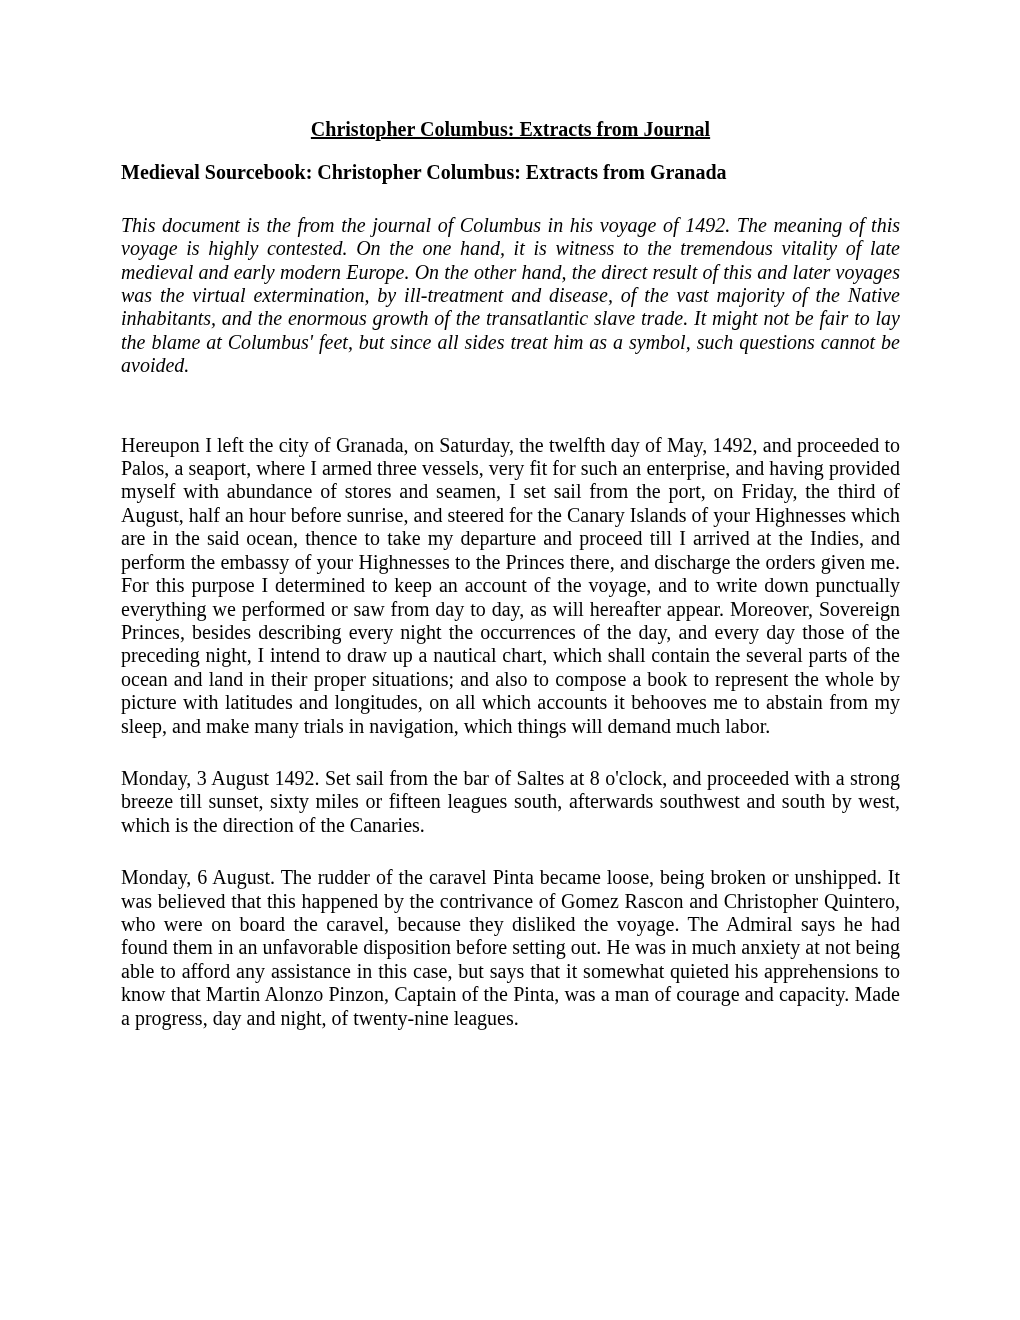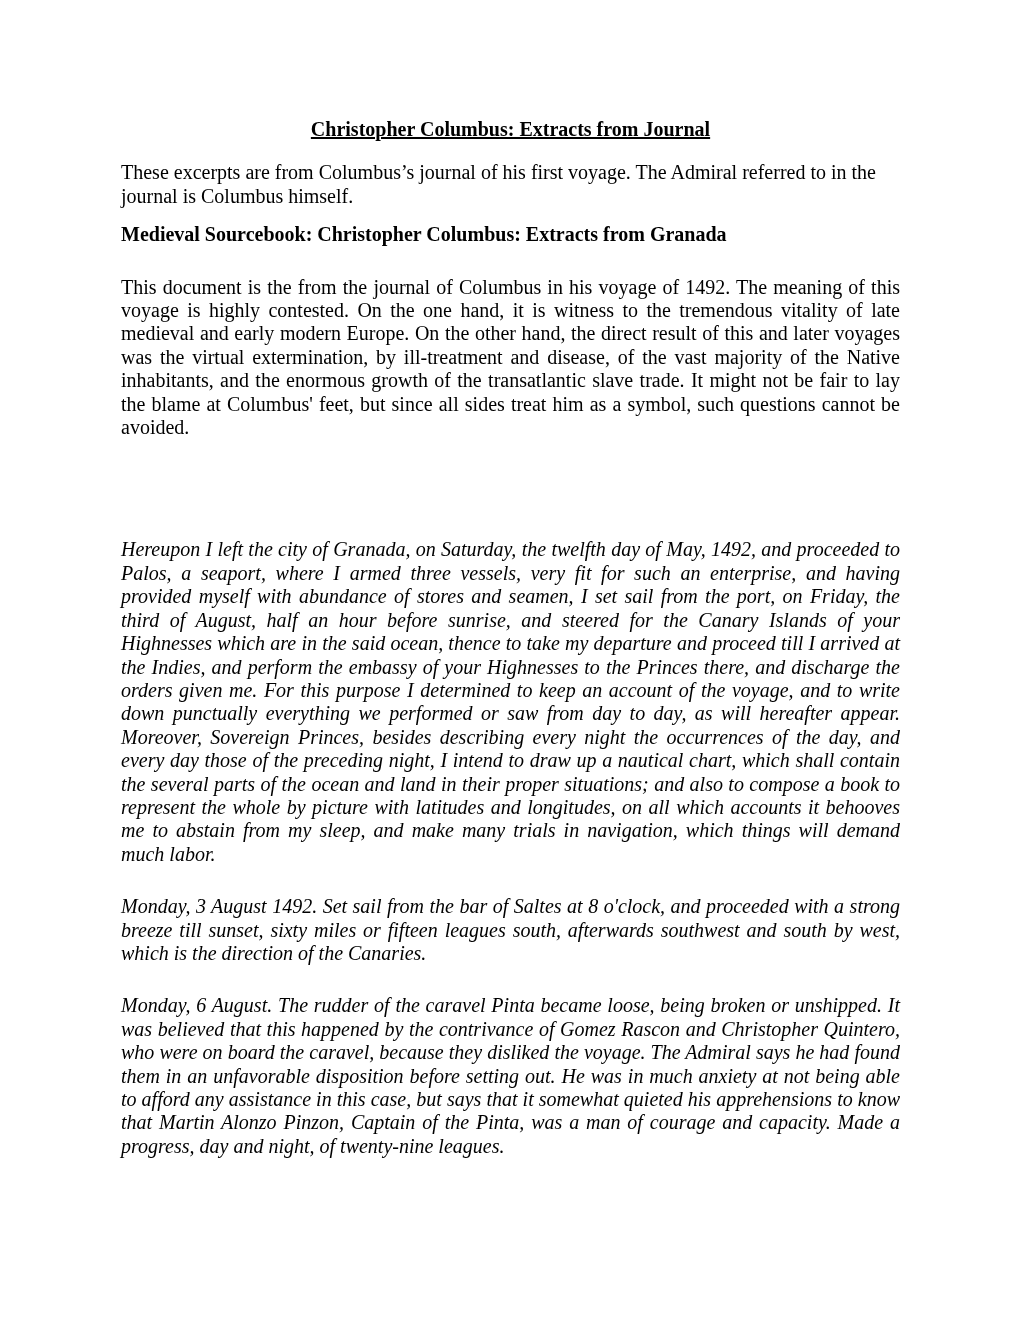--- a/index.html
+++ b/index.html
@@ -39,36 +39,35 @@
     text-align: left;
   }
   .source-heading {
     margin: 0 0 29px 0;
     font-size: 20px;
     line-height: 23.4px;
     font-weight: bold;
     text-align: left;
   }
   .editorial {
+    font-style: italic;
     text-align: justify;
-    margin-bottom: 99px;
+    margin-bottom: 56px;
   }
   .entry {
     text-align: justify;
-    font-style: italic;
   }
 </style>
 </head>
 <body>
 
 <div class="page">
 
   <h1 class="doc-title">Christopher Columbus: Extracts from Journal</h1>
 
-  <p class="intro">These excerpts are from Columbus’s journal of his first voyage. The Admiral referred to in the journal is Columbus himself.</p>
 
   <h2 class="source-heading">Medieval Sourcebook: Christopher Columbus: Extracts from Granada</h2>
 
   <p class="editorial">This document is the from the journal of Columbus in his voyage of 1492. The meaning of this voyage is highly contested. On the one hand, it is witness to the tremendous vitality of late medieval and early modern Europe. On the other hand, the direct result of this and later voyages was the virtual extermination, by ill-treatment and disease, of the vast majority of the Native inhabitants, and the enormous growth of the transatlantic slave trade. It might not be fair to lay the blame at Columbus' feet, but since all sides treat him as a symbol, such questions cannot be avoided.</p>
 
   <p class="entry">Hereupon I left the city of Granada, on Saturday, the twelfth day of May, 1492, and proceeded to Palos, a seaport, where I armed three vessels, very fit for such an enterprise, and having provided myself with abundance of stores and seamen, I set sail from the port, on Friday, the third of August, half an hour before sunrise, and steered for the Canary Islands of your Highnesses which are in the said ocean, thence to take my departure and proceed till I arrived at the Indies, and perform the embassy of your Highnesses to the Princes there, and discharge the orders given me. For this purpose I determined to keep an account of the voyage, and to write down punctually everything we performed or saw from day to day, as will hereafter appear. Moreover, Sovereign Princes, besides describing every night the occurrences of the day, and every day those of the preceding night, I intend to draw up a nautical chart, which shall contain the several parts of the ocean and land in their proper situations; and also to compose a book to represent the whole by picture with latitudes and longitudes, on all which accounts it behooves me to abstain from my sleep, and make many trials in navigation, which things will demand much labor.</p>
 
   <p class="entry">Monday, 3 August 1492. Set sail from the bar of Saltes at 8 o'clock, and proceeded with a strong breeze till sunset, sixty miles or fifteen leagues south, afterwards southwest and south by west, which is the direction of the Canaries.</p>
 
   <p class="entry">Monday, 6 August. The rudder of the caravel Pinta became loose, being broken or unshipped. It was believed that this happened by the contrivance of Gomez Rascon and Christopher Quintero, who were on board the caravel, because they disliked the voyage. The Admiral says he had found them in an unfavorable disposition before setting out. He was in much anxiety at not being able to afford any assistance in this case, but says that it somewhat quieted his apprehensions to know that Martin Alonzo Pinzon, Captain of the Pinta, was a man of courage and capacity. Made a progress, day and night, of twenty-nine leagues.</p>

